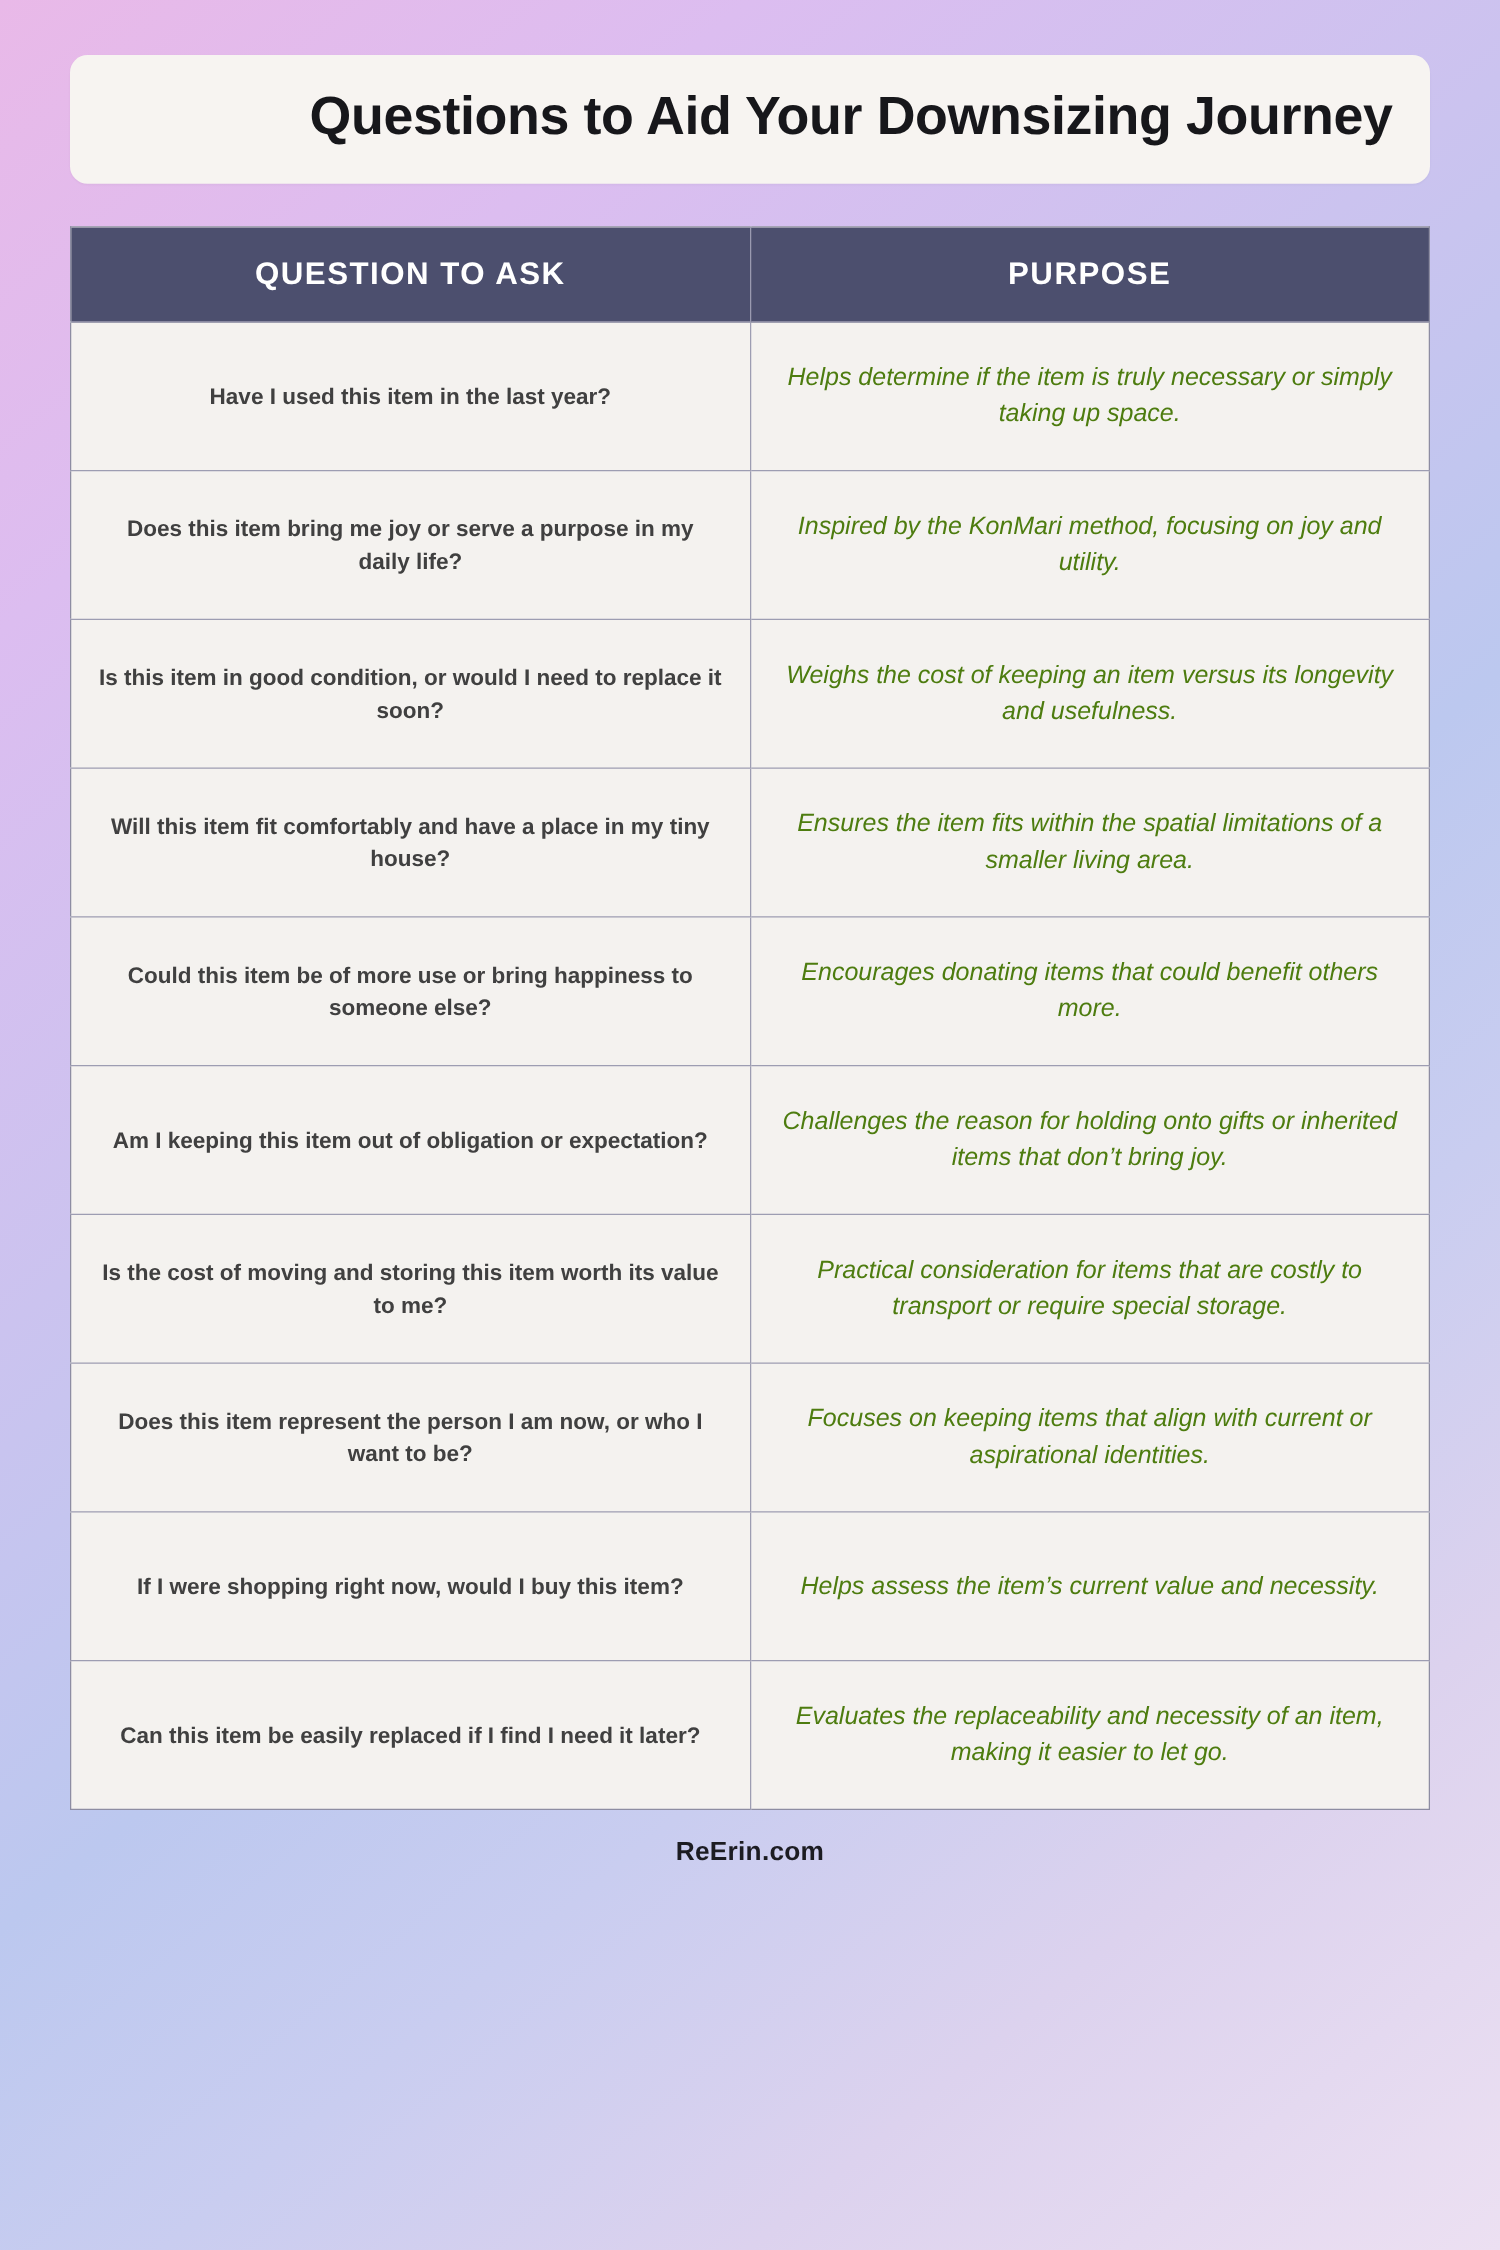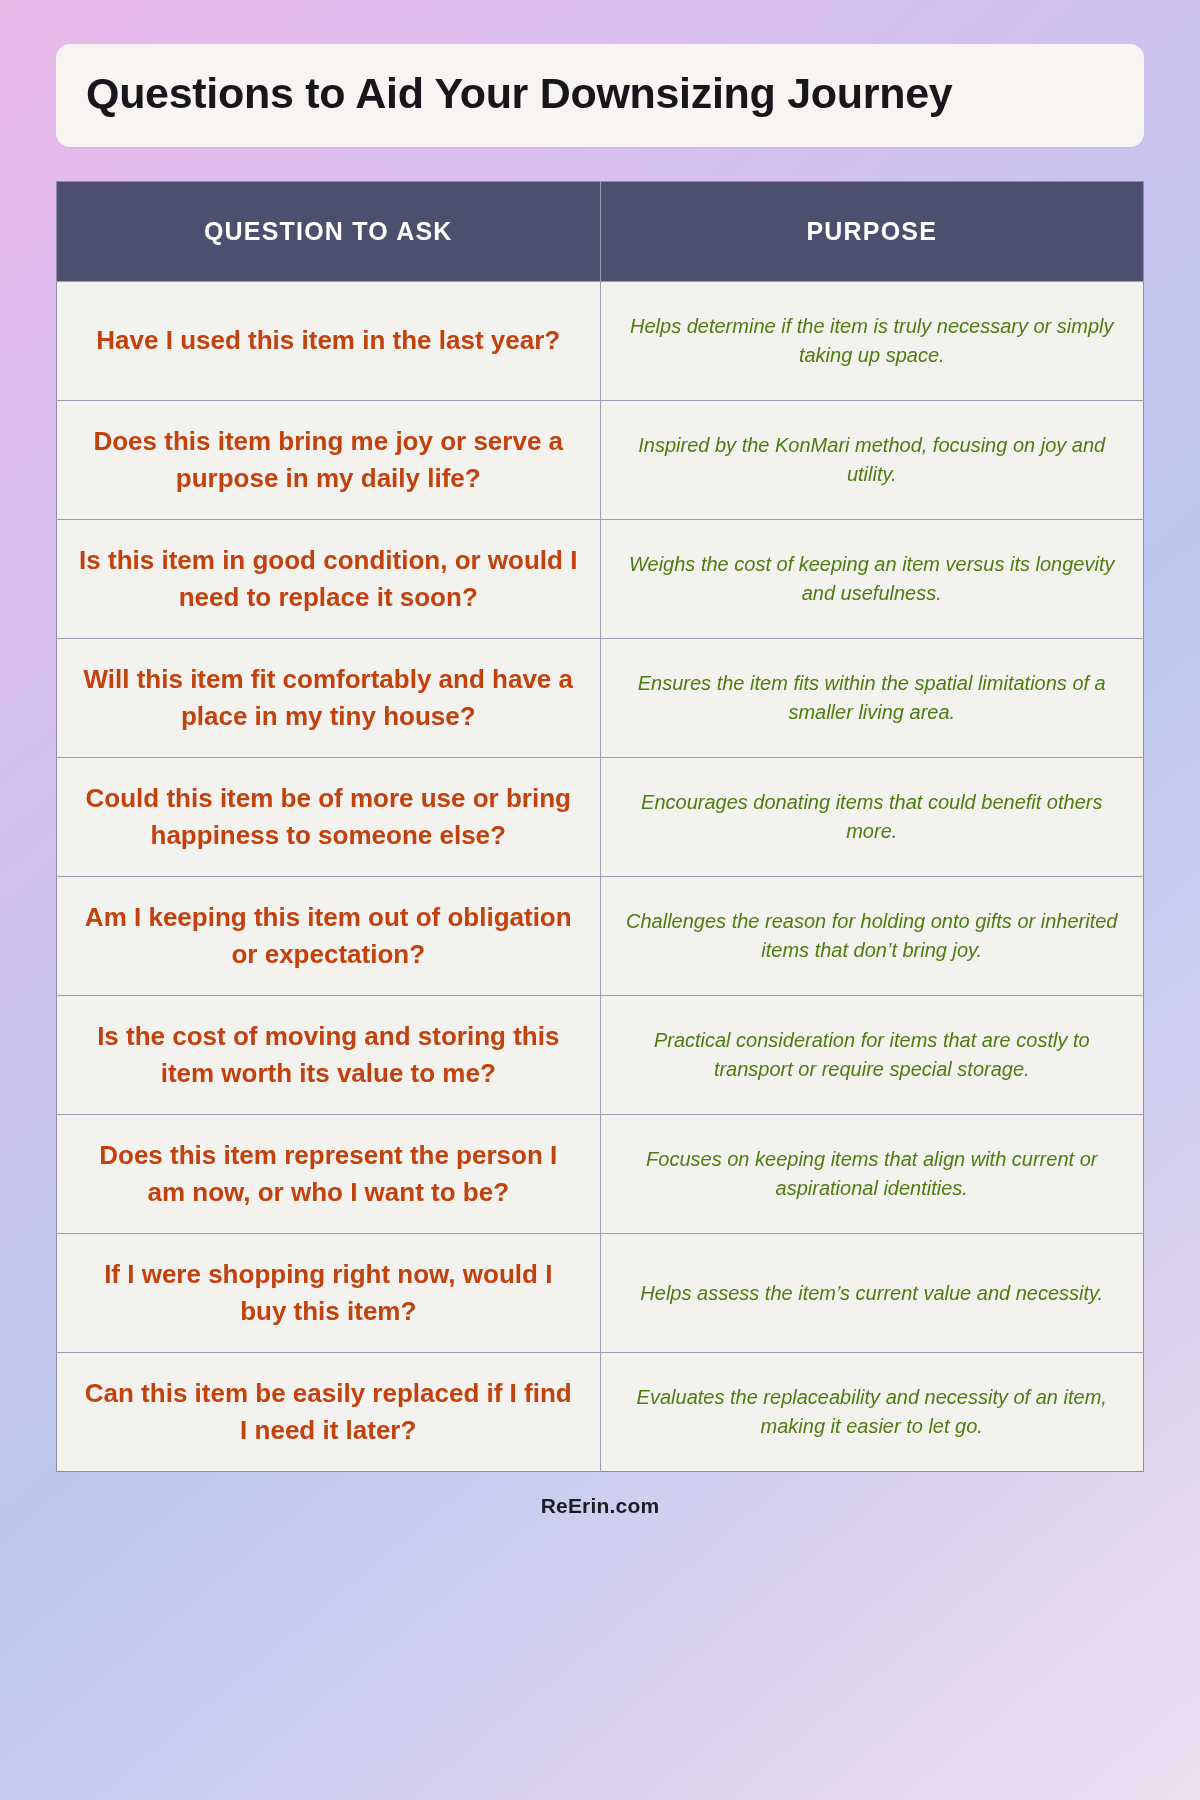--- a/index.html
+++ b/index.html
@@ -17,21 +17,21 @@
   }
   .page {
     position: absolute;
     inset: 0;
     padding: 44px 56px 0 56px;
   }
   .title-card {
     background: #f7f4f1;
     border-radius: 14px;
     padding: 26px 30px 30px 30px;
-    text-align: left;
+    text-align: right;
     box-shadow: 0 1px 2px rgba(0,0,0,0.04);
   }
   .title-card h1 {
     margin: 0;
     font-size: 43px;
     line-height: 1.1;
     font-weight: bold;
     color: #17171b;
     letter-spacing: -0.3px;
   }
@@ -42,41 +42,41 @@
     table-layout: fixed;
     background: #f4f2ef;
     border: 1px solid #8d8da2;
   }
   table.qtable thead th {
     background: #4c4f6e;
     color: #ffffff;
     font-size: 25px;
     font-weight: bold;
     letter-spacing: 1.2px;
-    height: 100px;
+    height: 76px;
     text-align: center;
     border-right: 1px solid #9a9ab0;
     vertical-align: middle;
     margin-top: 48px;
   }
   table.qtable thead th:last-child { border-right: none; }
   table.qtable tbody td {
     border-top: 1px solid #9d9db2;
     border-right: 1px solid #9d9db2;
     padding: 16px 22px;
     vertical-align: middle;
     text-align: center;
     height: 119px;
   }
   table.qtable tbody td:last-child { border-right: none; }
   td.q-cell {
     width: 42.5%;
-    font-size: 26px;
+    font-size: 18px;
     font-weight: bold;
-    color: #c2410c;
+    color: #404040;
     line-height: 1.45;
   }
   td.p-cell {
     font-size: 20px;
     font-style: italic;
     color: #4d7c0f;
     line-height: 1.45;
   }
   .footer {
     margin-top: 22px;

